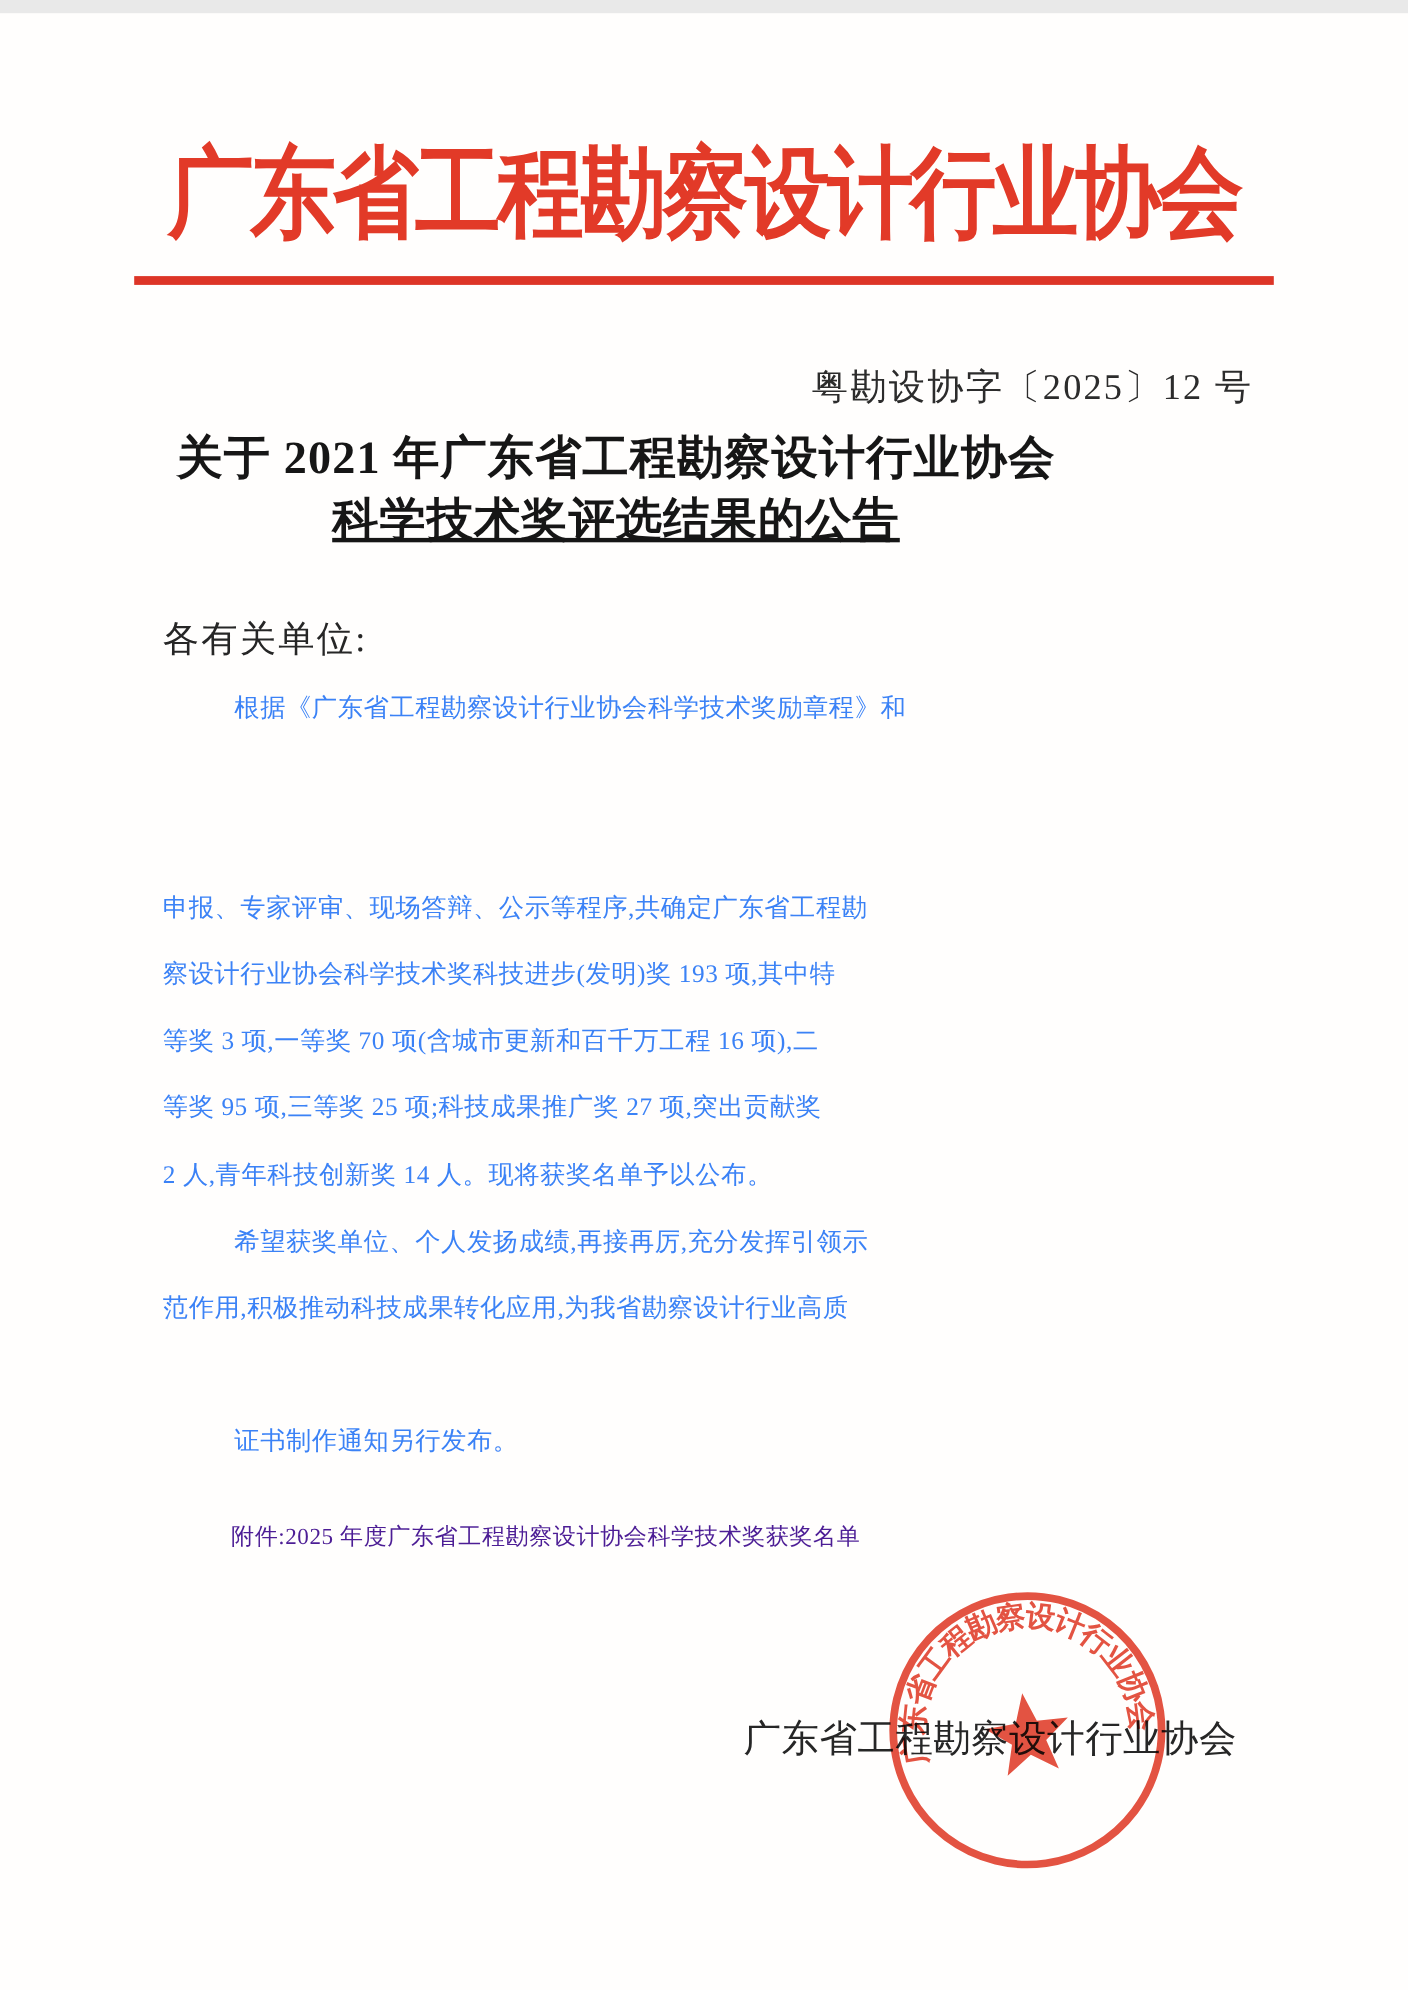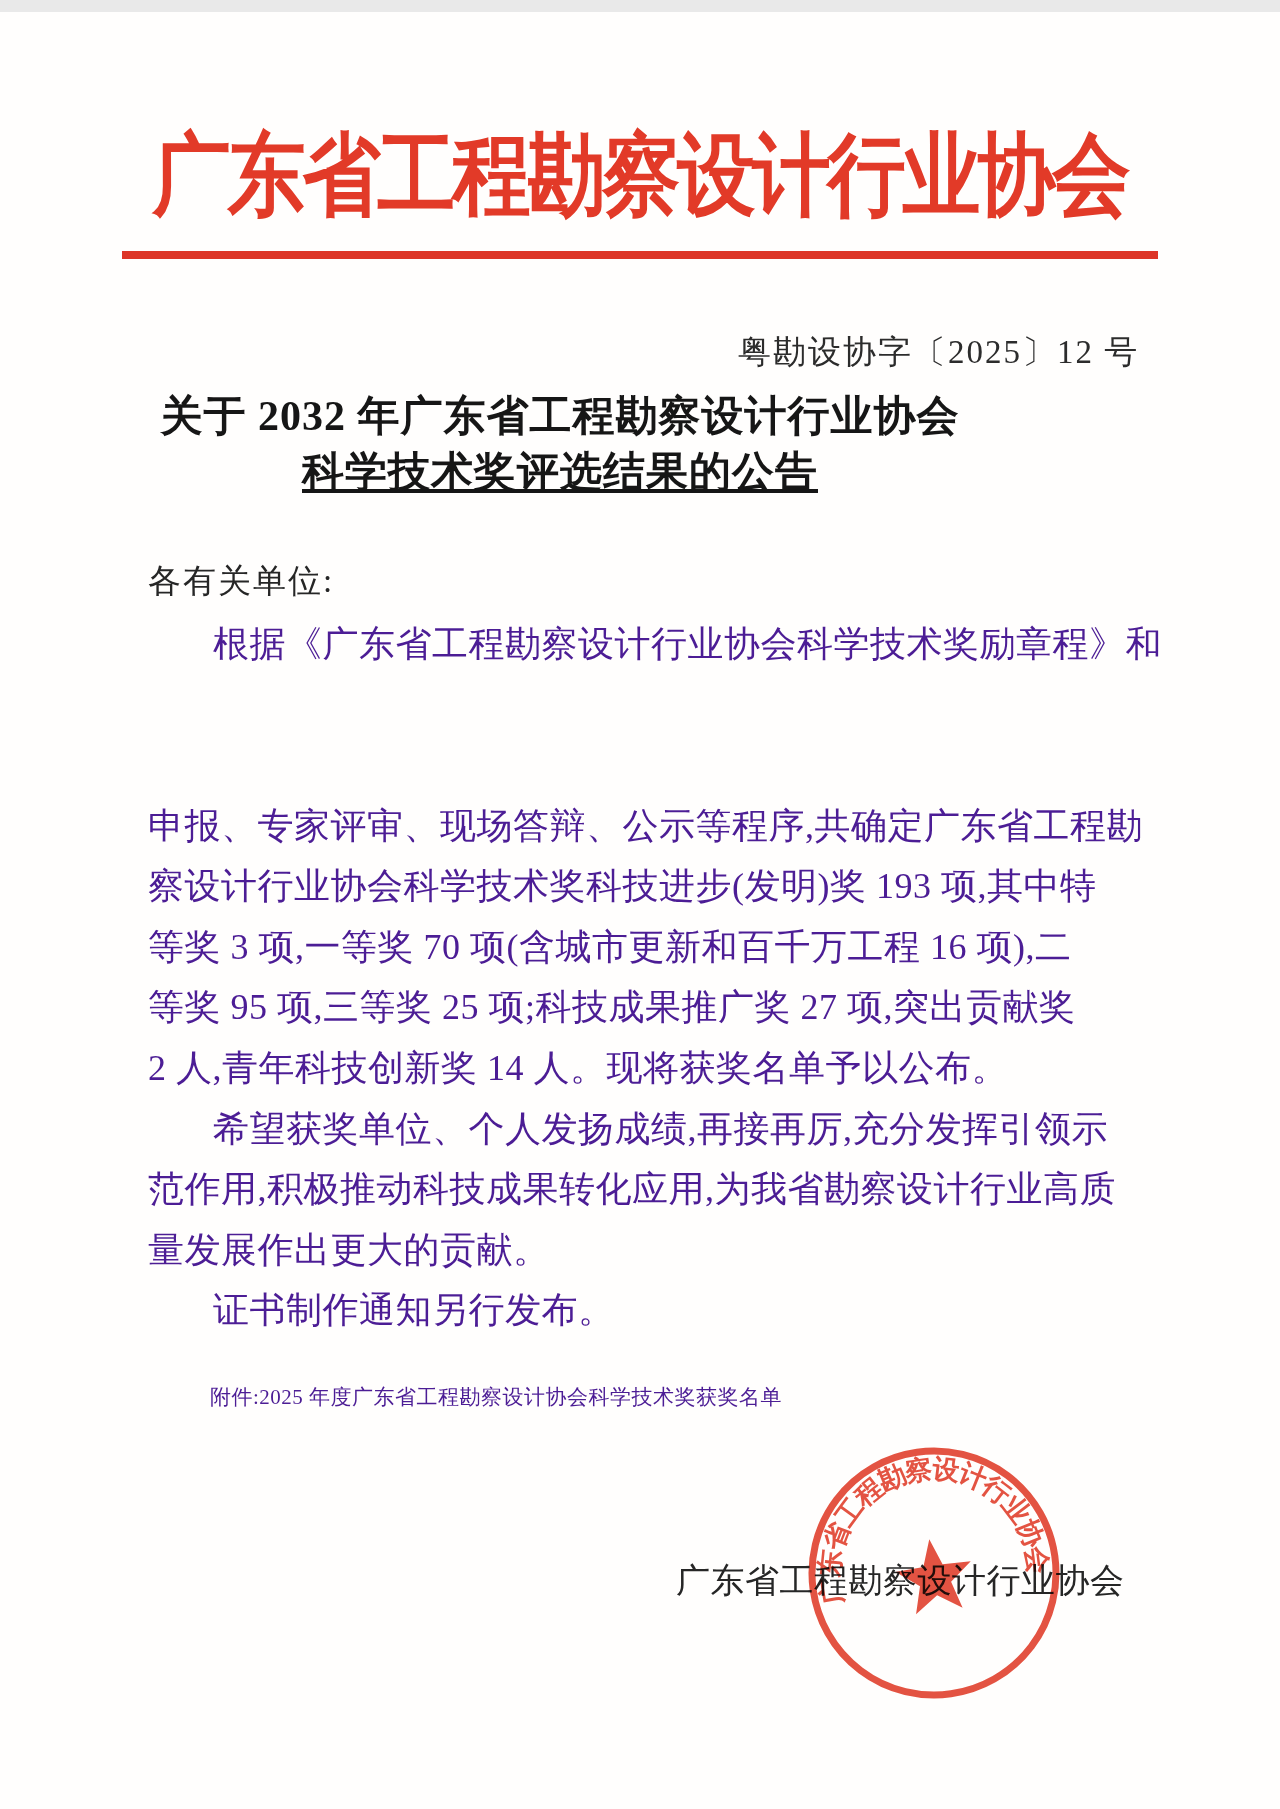--- a/index.html
+++ b/index.html
@@ -53,23 +53,23 @@
     position:absolute;
     top:547px;left:148px;
     font-size:33px;
     color:#262626;
     letter-spacing:2px;
     text-align:right;
   }
   .bodyline{
     position:absolute;
     left:148px;width:900px;
-    font-size:36px;
+    font-size:23px;
     line-height:42px;
-    color:#4c1d95;
+    color:#3b82f6;
     letter-spacing:0.5px;
     white-space:nowrap;
   }
   .indent{text-indent:65px;}
   .attachment{
     position:absolute;
     top:1371px;left:148px;
     font-size:21px;
     color:#4c1d95;
     text-indent:62px;
@@ -105,34 +105,33 @@
 <body>
 
 <div class="page">
 
   <div class="letterhead">广东省工程勘察设计行业协会</div>
 
   <div class="red-rule"></div>
 
   <div class="doc-number">粤勘设协字〔2025〕12 号</div>
 
-  <div class="title l1">关于 2032 年广东省工程勘察设计行业协会</div>
+  <div class="title l1">关于 2021 年广东省工程勘察设计行业协会</div>
   <div class="title l2">科学技术奖评选结果的公告</div>
 
   <div class="salutation">各有关单位:</div>
 
   <div class="bodyline indent" style="top:611px">根据《广东省工程勘察设计行业协会科学技术奖励章程》和</div>
   <div class="bodyline" style="top:793px">申报、专家评审、现场答辩、公示等程序,共确定广东省工程勘</div>
   <div class="bodyline" style="top:853px">察设计行业协会科学技术奖科技进步(发明)奖 193 项,其中特</div>
   <div class="bodyline" style="top:914px">等奖 3 项,一等奖 70 项(含城市更新和百千万工程 16 项),二</div>
   <div class="bodyline" style="top:974px">等奖 95 项,三等奖 25 项;科技成果推广奖 27 项,突出贡献奖</div>
   <div class="bodyline" style="top:1035px">2 人,青年科技创新奖 14 人。现将获奖名单予以公布。</div>
   <div class="bodyline" style="top:1156px">范作用,积极推动科技成果转化应用,为我省勘察设计行业高质</div>
   <div class="bodyline indent" style="top:1096px">希望获奖单位、个人发扬成绩,再接再厉,充分发挥引领示</div>
-  <div class="bodyline" style="top:1217px">量发展作出更大的贡献。</div>
   <div class="bodyline indent" style="top:1277px">证书制作通知另行发布。</div>
 
   <div class="attachment">附件:2025 年度广东省工程勘察设计协会科学技术奖获奖名单</div>
 
   <div class="sig-org">广东省工程勘察设计行业协会</div>
 
   <svg class="seal" viewBox="0 0 280 280" xmlns="http://www.w3.org/2000/svg">
     <circle cx="140" cy="140" r="122" fill="none" stroke="#e03b27" stroke-width="7"></circle>
     <path id="sealArc" d="M 46.4 156.5 A 95 95 0 1 1 233.6 156.5" fill="none"></path>
     <text font-size="27" fill="#e03b27" font-weight="bold" font-family="Liberation Serif, serif" letter-spacing="1">

